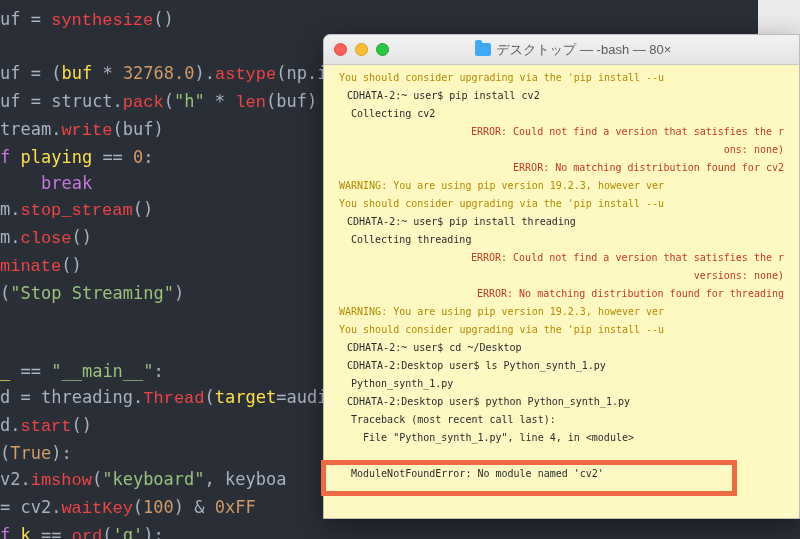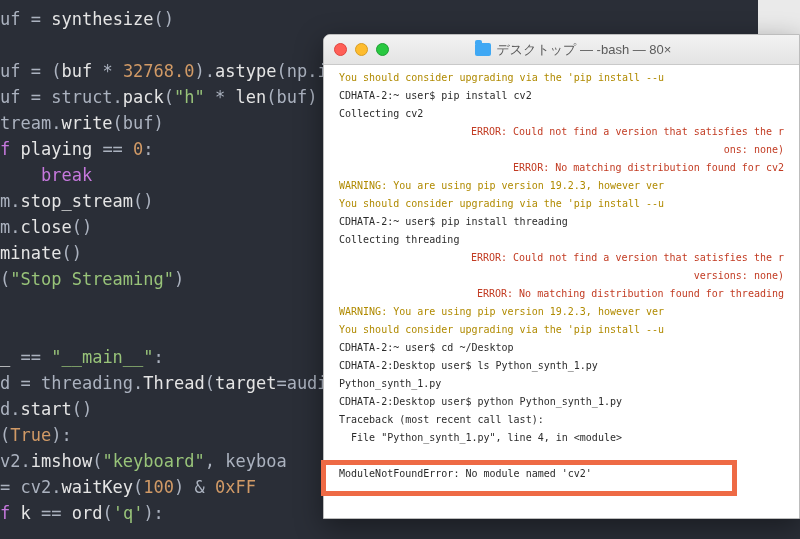--- a/index.html
+++ b/index.html
@@ -13,30 +13,30 @@
     font-size: 17px;
     line-height: 26px;
     color: #c7cdd6;
     white-space: pre;
     overflow: hidden;
   }
   .editor .ln { display: block; padding-left: 0; }
   .c-kw    { color: #c678dd; } 
   .c-str   { color: #98c379; } 
   .c-num   { color: #d19a66; margin-top: 32px; } 
-  .c-fn    { color: #e5e5e5; } 
-  .c-var   { color: #e5e5e5; margin-top: 35px; } 
+  .c-fn    { color: #ef4444; font-family: Liberation Mono, monospace; } 
+  .c-var   { color: #fde047; margin-top: 35px; } 
   .c-def   { color: #abb2bf; margin-top: 35px; } 
 
   
   .terminal {
     position: absolute;
     top: 34px; left: 323px;
     width: 477px; height: 485px;
-    background: #ffffff;
+    background: #fef9c3;
     border: 1px solid #bdbdbd;
     border-radius: 7px 0 0 0;
     box-shadow: 0 8px 28px rgba(0,0,0,.4);
     overflow: hidden;
   }
   .titlebar {
     height: 30px;
     display: flex; align-items: center;
     background: linear-gradient(#f2f2f2,#e4e4e4);
     border-bottom: 1px solid #c9c9c9;
@@ -59,22 +59,22 @@
   .term-body {
     padding: 4px 15px;
     font-size: 10px;
     line-height: 18px;
     white-space: pre-wrap;
     word-break: break-all;
     color: #2b2b2b;
   }
   .t-warn  { color: #b08a00; }
   .t-err   { color: #c23b22; text-align: right; }
-  .t-prompt{ color: #2b2b2b; }
-  .t-plain { color: #2b2b2b; }
+  .t-prompt{ color: #2b2b2b; margin-left: 8px; }
+  .t-plain { color: #2b2b2b; margin-left: 12px; }
 
   
   .hl-box {
     position: absolute;
     border: 5px solid #ee6a45;
     pointer-events: none;
   }
 
   
   .right-strip {

